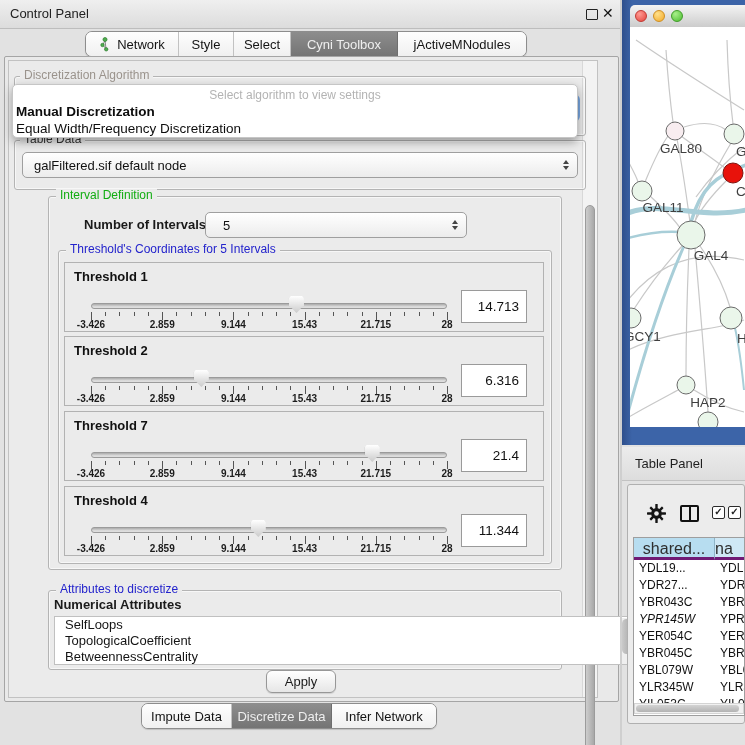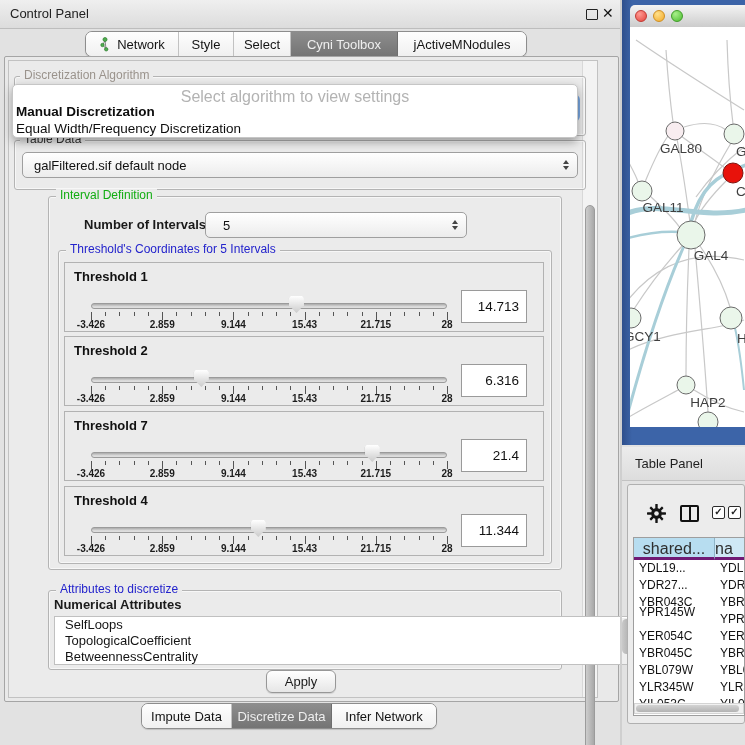--- a/index.html
+++ b/index.html
@@ -42,21 +42,21 @@
   .combo .ctext{padding-left:11px;color:#111;}
   .stepper{position:absolute;right:8px;top:50%;transform:translateY(-50%);display:flex;flex-direction:column;
            align-items:center;line-height:5px;}
   .stepper i{display:block;width:0;height:0;border-left:3.5px solid transparent;border-right:3.5px solid transparent;}
   .stepper .up{border-bottom:4.5px solid #444;margin-bottom:2px;}
   .stepper .dn{border-top:4.5px solid #444;}
 
   
   .popup{left:12px;top:84px;width:566px;height:54px;background:#fff;border:1px solid #c6c6c6;border-radius:5px;
          box-shadow:0 4px 10px rgba(0,0,0,.35);z-index:50;box-sizing:border-box;}
-  .popup .ph{position:absolute;left:0;top:3px;width:100%;text-align:center;color:#b3b3b3;font-size:16px;}
+  .popup .ph{position:absolute;left:0;top:3px;width:100%;text-align:center;color:#b3b3b3;font-size:12px;}
   .popup .it1{position:absolute;left:3px;top:19px;font-size:13.5px;font-weight:bold;color:#0d0d0d;}
   .popup .it2{position:absolute;left:3px;top:36px;font-size:13.5px;color:#0d0d0d;}
   .focusring{left:20px;top:94px;width:560px;height:28px;border:2px solid #79a7e0;border-radius:6px;
              background:#fff;box-sizing:border-box;z-index:10;}
 
   
   .tbox{position:absolute;left:64px;width:480px;height:70px;border:1px solid #b2b2b2;background:#ebebeb;box-sizing:border-box;}
   .t-label{position:absolute;left:9px;top:6px;font-size:13px;font-weight:bold;color:#111;}
   .track{position:absolute;left:26px;top:40px;width:356px;height:6px;border:1px solid #9b9b9b;border-radius:4px;
          background:linear-gradient(#ababab,#dedede 70%);box-sizing:border-box;}
@@ -462,21 +462,21 @@
   <div class="abs tp-table">
     <div class="tp-th" style="left:0;width:81px;background:#b7ddf0;border-right:1px solid #8fb4c7;">shared...</div>
     <div class="tp-th" style="left:81px;width:31px;background:#cfe8f5;text-align:left;">na</div>
     <div id="tp-rows">
         <div class="tp-row" style="left: 5px; top: 22px; width: 76px;">YDL19...</div>
         <div class="tp-row" style="left: 86px; top: 22px; width: 26px;">YDL1</div>
         <div class="tp-row" style="left: 5px; top: 39px; width: 76px;">YDR27...</div>
         <div class="tp-row" style="left: 86px; top: 39px; width: 26px;">YDR2</div>
         <div class="tp-row" style="left: 5px; top: 56px; width: 76px;">YBR043C</div>
         <div class="tp-row" style="left: 86px; top: 56px; width: 26px;">YBR0</div>
-        <div class="tp-row" style="left: 5px; top: 66px; width: 76px;">YPR145W</div>
+        <div class="tp-row" style="left: 5px; top: 73px; width: 76px; font-style: italic;">YPR145W</div>
         <div class="tp-row" style="left: 86px; top: 73px; width: 26px;">YPR1</div>
         <div class="tp-row" style="left: 5px; top: 90px; width: 76px;">YER054C</div>
         <div class="tp-row" style="left: 86px; top: 90px; width: 26px;">YER0</div>
         <div class="tp-row" style="left: 5px; top: 107px; width: 76px;">YBR045C</div>
         <div class="tp-row" style="left: 86px; top: 107px; width: 26px;">YBR0</div>
         <div class="tp-row" style="left: 5px; top: 124px; width: 76px;">YBL079W</div>
         <div class="tp-row" style="left: 86px; top: 124px; width: 26px;">YBL0</div>
         <div class="tp-row" style="left: 5px; top: 141px; width: 76px;">YLR345W</div>
         <div class="tp-row" style="left: 86px; top: 141px; width: 26px;">YLR3</div>
         <div class="tp-row" style="left: 5px; top: 158px; width: 76px;">YIL053C</div>

